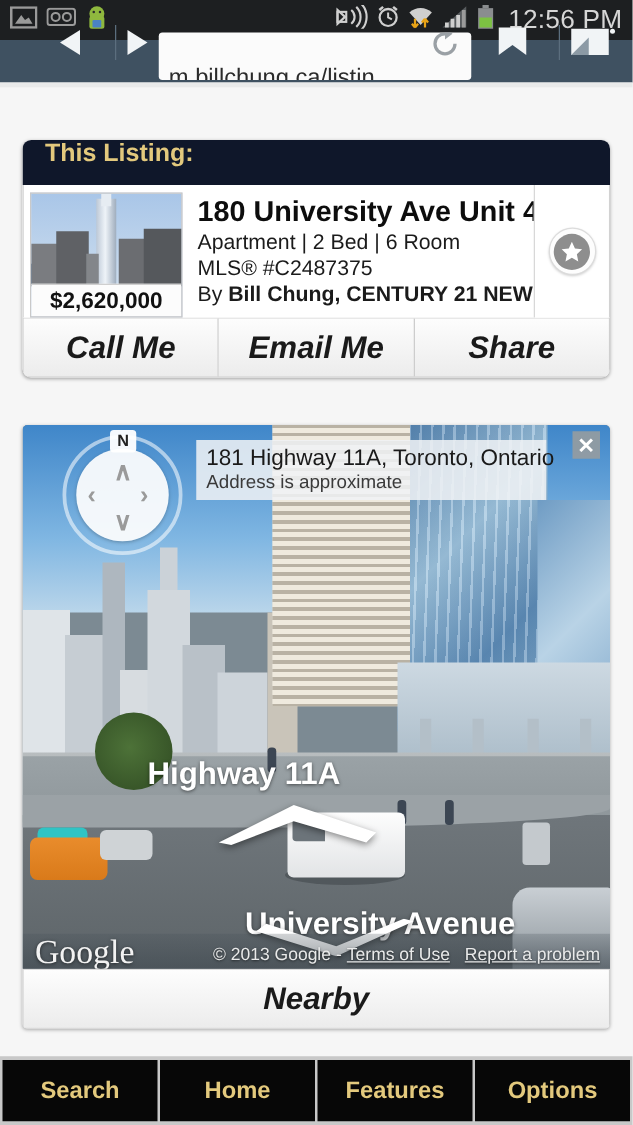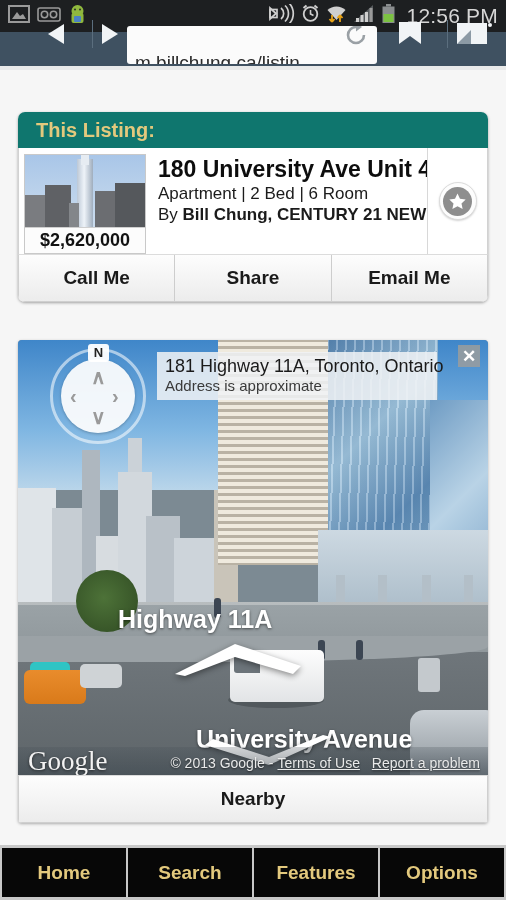--- a/index.html
+++ b/index.html
@@ -29,21 +29,21 @@
 
   .divider{ position:absolute; left:0; top:66px; width:506px; height:4px; background:#e9eaea; }
 
   
   .page{ position:absolute; left:0; top:70px; width:506px; height:775px; background:#f6f6f6; }
 
   
   .card{ position:absolute; left:18px; top:42px; width:470px;
          background:#fff; border-radius:7px;
          box-shadow:0 1px 3px rgba(0,0,0,.35); overflow:hidden; }
-  .card-head{ background:#0f766e; height:36px; display:flex; align-items:center;
+  .card-head{ background:#0f172a; height:36px; display:flex; 
               padding:0 18px; }
   .card-head-title{ color:#e3c97d; font-size:20px; font-weight:bold; }
 
   .card-body{ display:flex; position:relative; background:#fff;
               border-left:1px solid #d2d2d2; border-right:1px solid #d2d2d2; }
   .thumbwrap{ position:relative; width:122px; height:100px; margin:6px 0 0 5px;
               border:1px solid #c9c9c9; background:#cfd8e6; overflow:hidden; flex:none; }
   .thumb-sky{ position:absolute; inset:0;
               background:linear-gradient(#a9c6e8 0%,#c3d7ec 55%,#d6e2ef 100%); }
   .tower{ position:absolute; left:52px; top:4px; width:16px; height:72px;
@@ -75,23 +75,23 @@
             background:#fdfdfd; border:1px solid #dcdcdc;
             display:flex; align-items:center; justify-content:center;
             box-shadow:0 1px 2px rgba(0,0,0,.18); }
   .starbtn .disc{ width:29px; height:29px; border-radius:50%; background:#8e8e8e;
                   display:flex; align-items:center; justify-content:center; }
 
   
   .btnrow{ display:flex; background:#f1f1f1;
            border:1px solid #cfcfcf; border-top:1px solid #dcdcdc; }
   .btn{ flex:1; height:46px; display:flex; align-items:center; justify-content:center;
-        font-size:19px; font-weight:bold; color:#1a1a1a;
+        font-size:25px; font-weight:bold; color:#1a1a1a;
         background:linear-gradient(#fdfdfd,#ececec);
-        border-right:1px solid #cdcdcd; }
+        border-right:1px solid #cdcdcd;font-style:italic; }
   .btn:last-child{ border-right:none; }
 
   
   .svcard{ position:absolute; left:18px; top:270px; width:470px;
            border-radius:4px; overflow:hidden; box-shadow:0 1px 3px rgba(0,0,0,.3); }
   .sv{ position:relative; width:470px; height:435px; overflow:hidden;
        background:#7c8a93; }
   .sv-sky{ position:absolute; left:0; top:0; width:100%; height:150px;
            background:linear-gradient(#3f86c9,#7fb6e2 60%,#b9d5ea); }
   
@@ -336,38 +336,39 @@
         <div class="bldg b3"></div>
         <div class="bldg b4"></div>
         <div class="pricebar">
           <span class="price">$2,620,000</span>
         </div>
       </div>
 
       <div class="info">
         <div class="addr">180 University Ave Unit 450</div>
         <div class="meta">Apartment | 2 Bed | 6 Room</div>
+        <div class="meta">MLS® #C2487375</div>
         <div class="meta"><span>By </span><b>Bill Chung, CENTURY 21 NEW CO</b></div>
       </div>
 
       <div class="starcol">
         <div class="starbtn">
           <span class="disc">
             <svg width="19" height="19" viewBox="0 0 20 20">
               <path d="M10 1.5 L12.6 7.1 L18.6 7.8 L14.2 12 L15.4 18 L10 15 L4.6 18 L5.8 12 L1.4 7.8 L7.4 7.1 Z" fill="#ffffff"></path>
             </svg>
           </span>
         </div>
       </div>
     </div>
 
     <div class="btnrow">
       <div class="btn">Call Me</div>
+      <div class="btn">Email Me</div>
       <div class="btn">Share</div>
-      <div class="btn">Email Me</div>
     </div>
   </div>
 
   <div class="svcard">
     <div class="sv">
       <div class="sv-sky"></div>
 
       <div class="sv-bl sv-b-a"></div>
       <div class="sv-bl sv-b-b"></div>
       <div class="sv-bl sv-b-c"></div>
@@ -446,24 +447,24 @@
 
     <div class="btnrow">
       <div class="btn">Nearby</div>
     </div>
   </div>
 
 </div>
 
 <div class="botnav">
   <div class="navbtn">
+    <span>Search</span>
+  </div>
+  <div class="navbtn">
     <span>Home</span>
-  </div>
-  <div class="navbtn">
-    <span>Search</span>
   </div>
   <div class="navbtn">
     <span>Features</span>
   </div>
   <div class="navbtn">
     <span>Options</span>
   </div>
 </div>
 
 </body></html>

